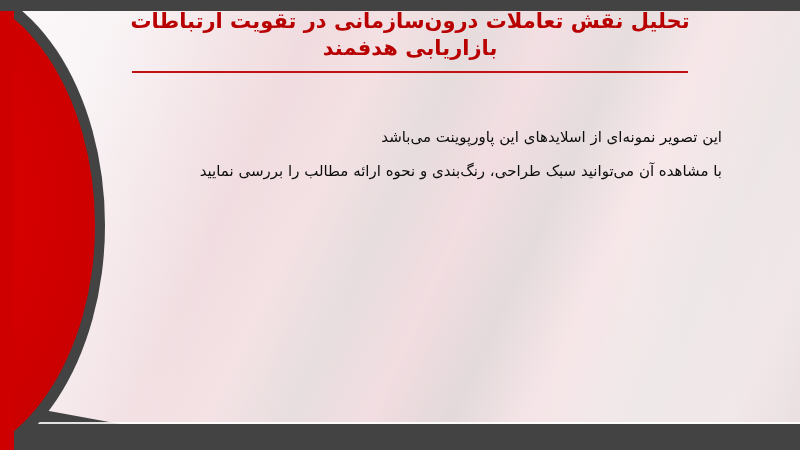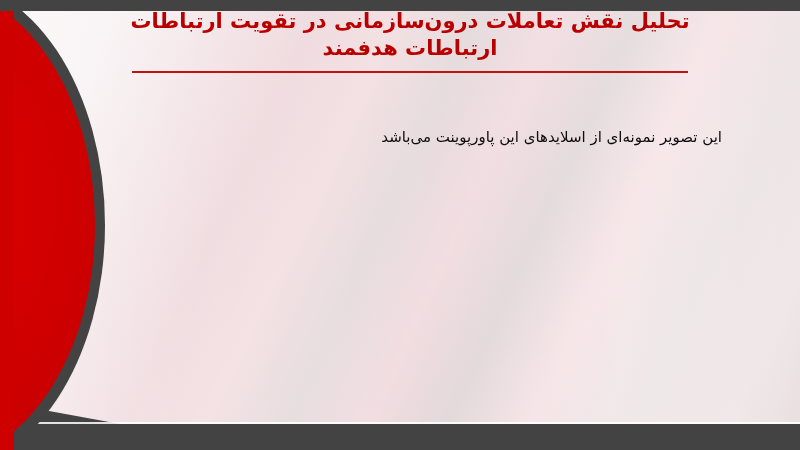--- a/index.html
+++ b/index.html
@@ -194,21 +194,22 @@
   <div class="band-bottom-slant"></div>
   <div class="page-inner-line"></div>
 
   <div class="ellipse-outline"></div>
   <div class="ellipse-red"></div>
   <div class="ellipse-sliver"></div>
   <div class="ellipse-sliver-top"></div>
 
   <div class="title-block">
     <div class="title-line">تحلیل نقش تعاملات درون‌سازمانی در تقویت ارتباطات</div>
-    <div class="title-line">ارتباطات هدفمند</div>
+    <div class="title-line">بازاریابی هدفمند</div>
   </div>
   <div class="title-rule"></div>
 
   <div class="body-block">
     <div class="body-line">این تصویر نمونه‌ای از اسلایدهای این پاورپوینت می‌باشد</div>
+    <div class="body-line">با مشاهده آن می‌توانید سبک طراحی، رنگ‌بندی و نحوه ارائه مطالب را بررسی نمایید</div>
   </div>
 
 </div>
 
 </body></html>

